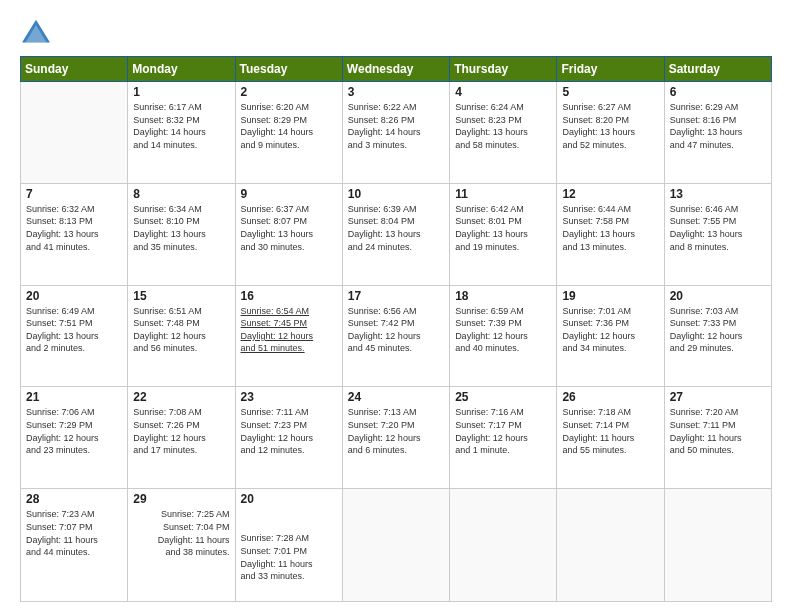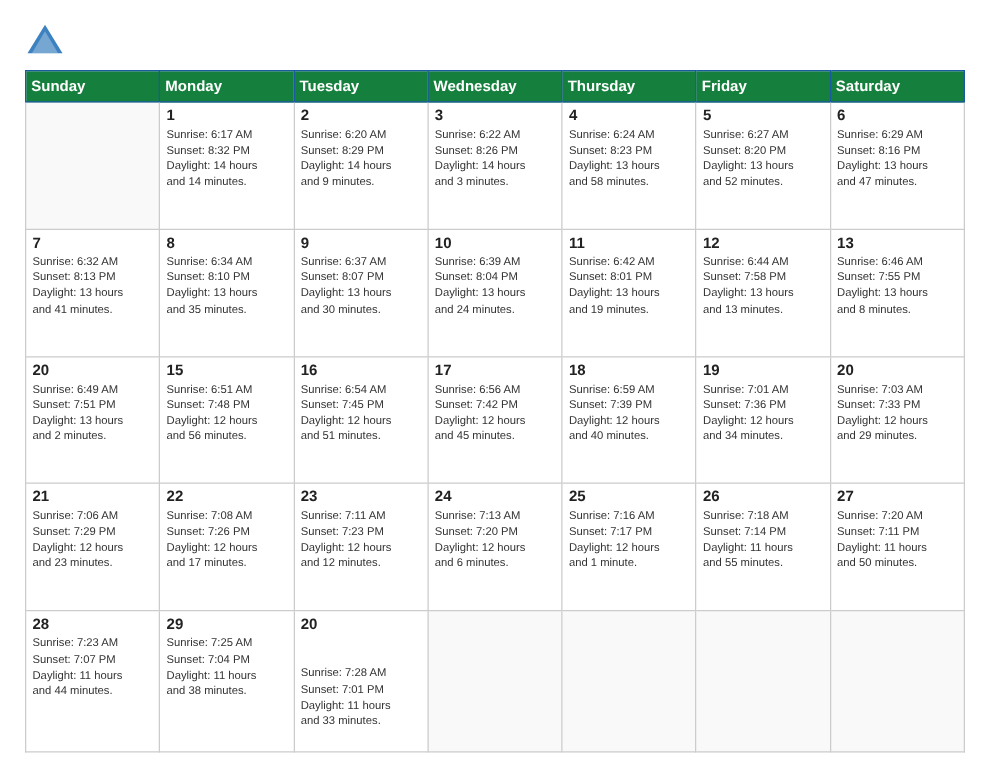--- a/index.html
+++ b/index.html
@@ -53,21 +53,21 @@
       color: #444;
     }
     .calendar {
       flex: 1;
       border: 1px solid #ccc;
       border-collapse: collapse;
       width: 100%;
       table-layout: fixed;
     }
     .calendar th {
-      background-color: #15803d;
+      background-color: #4d7c0f;
       color: #fff;
       font-size: 12px;
       font-weight: bold;
       padding: 5px 4px;
       text-align: left;
       border: 1px solid #1a5aa0;
     }
     .calendar td {
       border: 1px solid #ccc;
       vertical-align: top;
@@ -235,21 +235,21 @@
           </td>
           <td>
             <span class="day-number">15</span>
             <div class="cell-info" style="white-space: pre-line;">Sunrise: 6:51 AM
 Sunset: 7:48 PM
 Daylight: 12 hours
 and 56 minutes.</div>
           </td>
           <td>
             <span class="day-number">16</span>
-            <div class="cell-info" style="white-space: pre-line;">Sunrise: 6:54 AM
+            <div class="cell-info" style="white-space: pre-line; text-decoration: underline;">Sunrise: 6:54 AM
 Sunset: 7:45 PM
 Daylight: 12 hours
 and 51 minutes.</div>
           </td>
           <td>
             <span class="day-number">17</span>
             <div class="cell-info" style="white-space: pre-line;">Sunrise: 6:56 AM
 Sunset: 7:42 PM
 Daylight: 12 hours
 and 45 minutes.</div>
@@ -330,21 +330,21 @@
         <tr class="last-row">
           <td>
             <span class="day-number">28</span>
             <div class="cell-info" style="white-space: pre-line;">Sunrise: 7:23 AM
 Sunset: 7:07 PM
 Daylight: 11 hours
 and 44 minutes.</div>
           </td>
           <td>
             <span class="day-number">29</span>
-            <div class="cell-info" style="white-space: pre-line;">Sunrise: 7:25 AM
+            <div class="cell-info" style="white-space: pre-line; text-align: right;">Sunrise: 7:25 AM
 Sunset: 7:04 PM
 Daylight: 11 hours
 and 38 minutes.</div>
           </td>
           <td>
             <span class="day-number">20</span>
             <div class="cell-info" style="white-space: pre-line; margin-top: 26px;">Sunrise: 7:28 AM
 Sunset: 7:01 PM
 Daylight: 11 hours
 and 33 minutes.</div>

